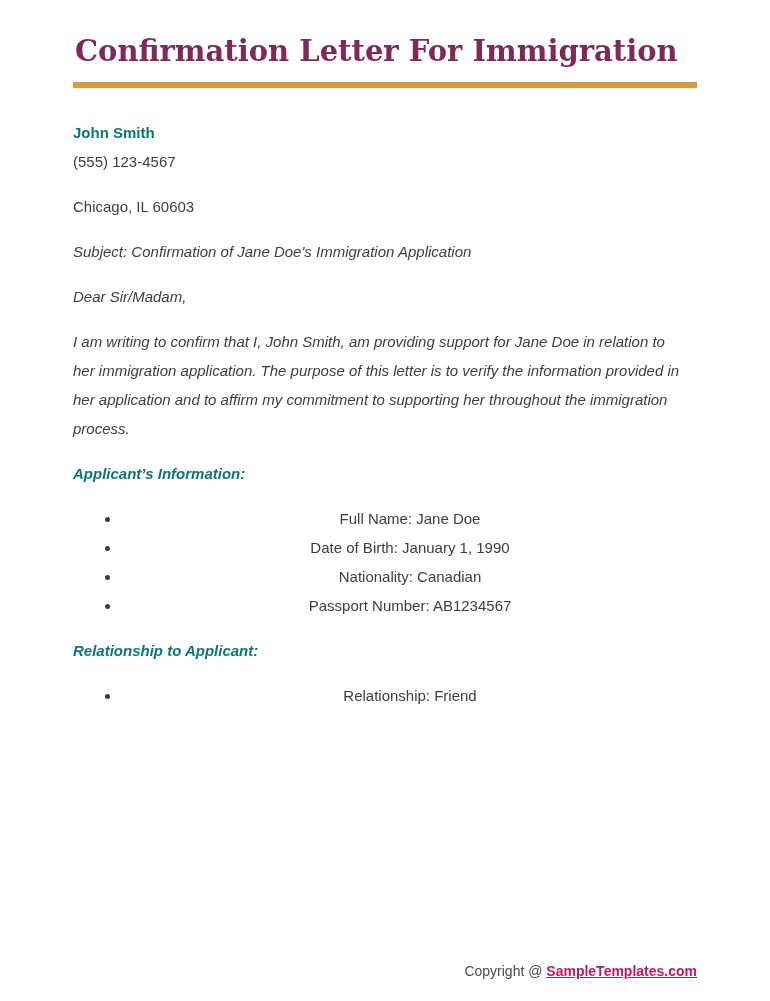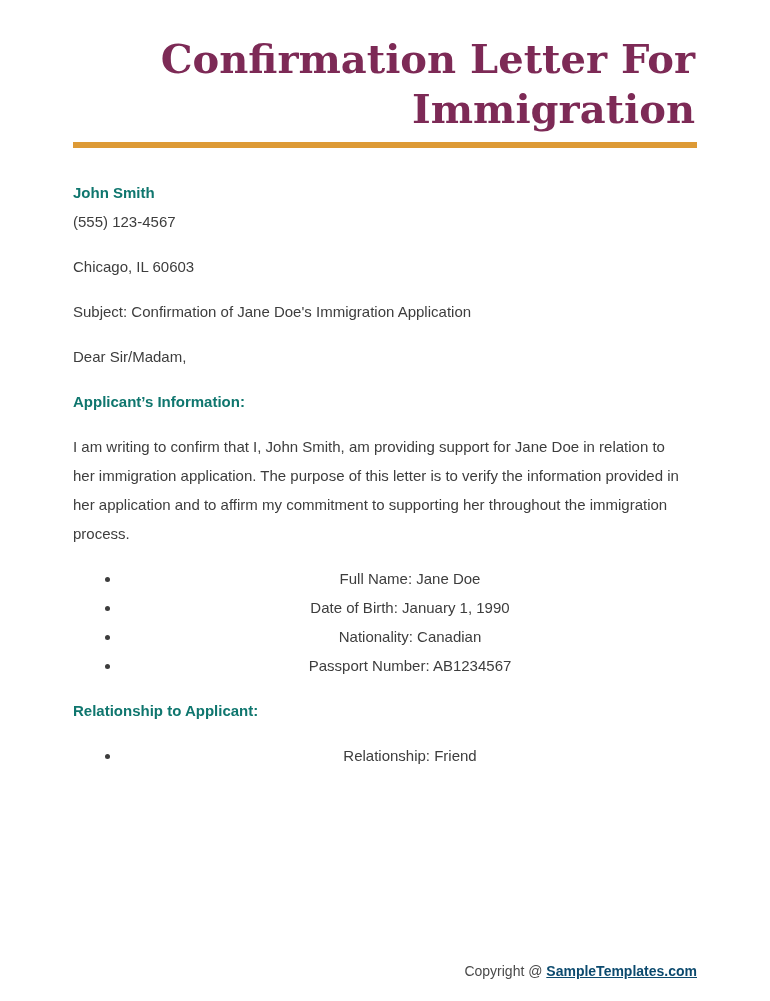--- a/index.html
+++ b/index.html
@@ -10,56 +10,56 @@
     font-family: "Liberation Sans", sans-serif;
     color: #3d3d3d;
     position: relative;
     overflow: hidden;
   }
   .page { padding: 26px 73px 0 73px; }
 
   .letter-title {
     font-family: "DejaVu Serif", serif;
     font-weight: 700;
-    font-size: 40px;
+    font-size: 29px;
     line-height: 50px;
     color: #7d2a56;
-    text-align: right;
+    text-align: left;
     max-width: 620px;
-    margin: 8px auto;
+    margin: 0 auto;
   }
   .divider {
     height: 6px;
     background: #dd9a35;
     margin: 6px 0 30px 0;
   }
 
   .block { margin: 0 0 16px 0; }
   .block p { margin: 0; }
   p, li { font-size: 15px; line-height: 29px; }
-  .para { margin: 0 12px 16px 0; }
+  .para { margin: 0 12px 16px 0; font-style: italic; }
   .bold { font-weight: 700; color: #0f766e; }
 
   ul.letter-list {
     margin: 0 0 16px 0;
     padding-left: 48px;
     list-style: disc;
     text-align: center;
   }
   ul.letter-list li { padding-left: 2px; }
 
   .footer {
     position: absolute;
     right: 73px;
     bottom: 22px;
     font-size: 14px;
     color: #4a4a4a;
   }
   .footer a {
-    color: #0c4a6e;
+    color: #be185d;
     font-weight: 700;
     text-decoration: underline;
   }
 </style>
 </head>
 <body>
 
 <div class="page">
 
   <h1 class="letter-title">Confirmation Letter For Immigration</h1>
@@ -72,23 +72,23 @@
   </div>
 
   <div class="block">
     <p>Chicago, IL 60603</p>
   </div>
 
   <p class="para">Subject: Confirmation of Jane Doe's Immigration Application</p>
 
   <p class="para">Dear Sir/Madam,</p>
 
+  <p class="para">I am writing to confirm that I, John Smith, am providing support for Jane Doe in relation to her immigration application. The purpose of this letter is to verify the information provided in her application and to affirm my commitment to supporting her throughout the immigration process.</p>
+
   <p class="para bold">Applicant’s Information:</p>
-
-  <p class="para">I am writing to confirm that I, John Smith, am providing support for Jane Doe in relation to her immigration application. The purpose of this letter is to verify the information provided in her application and to affirm my commitment to supporting her throughout the immigration process.</p>
 
   <ul class="letter-list">
     <li>Full Name: Jane Doe</li>
     <li>Date of Birth: January 1, 1990</li>
     <li>Nationality: Canadian</li>
     <li>Passport Number: AB1234567</li>
   </ul>
 
   <p class="para bold">Relationship to Applicant:</p>
 

